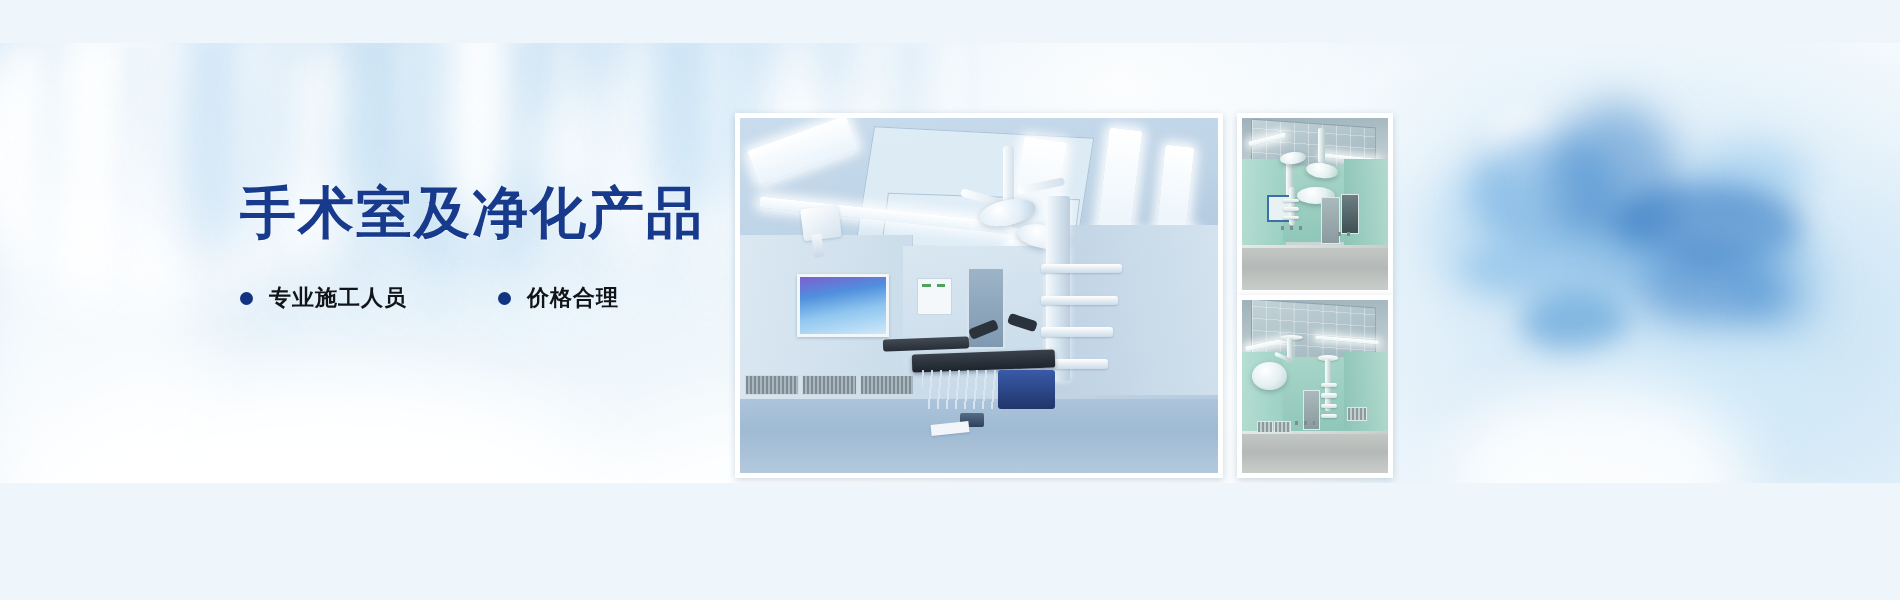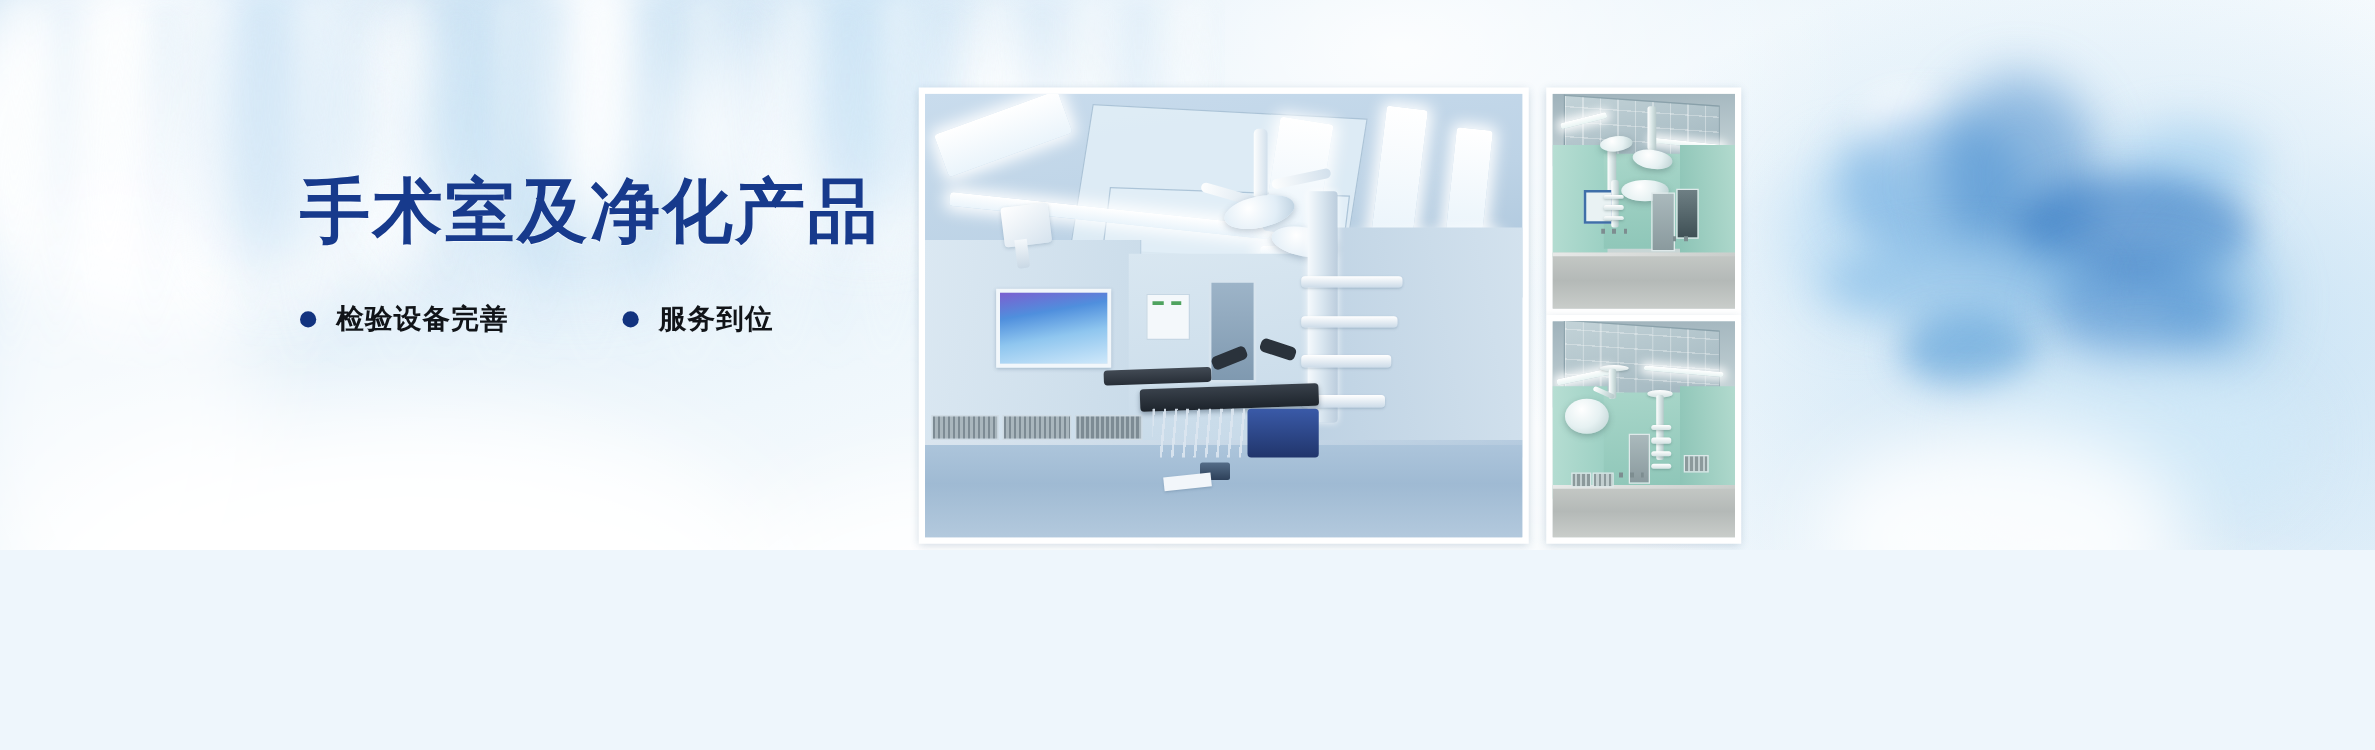--- a/index.html
+++ b/index.html
@@ -8,20 +8,21 @@
     font-family:"Liberation Sans","DejaVu Sans",sans-serif;
     background:#eef6fc;
   }
   #banner{
     position:relative;width:1900px;height:440px;overflow:hidden;
     background:
       radial-gradient(ellipse 520px 300px at 1120px 40px, rgba(255,255,255,.85) 0%, rgba(255,255,255,0) 70%),
       radial-gradient(ellipse 640px 360px at 250px 520px, rgba(255,255,255,.95) 0%, rgba(255,255,255,0) 68%),
       radial-gradient(ellipse 700px 420px at 1700px 260px, rgba(150,200,235,.55) 0%, rgba(150,200,235,0) 70%),
       linear-gradient(160deg,#cfe4f4 0%,#dcecf8 22%,#eff7fc 48%,#fbfdfe 70%,#eaf4fb 100%);
+    margin-top: 43px;
   }
 
   
   .wisp{position:absolute;border-radius:50%;filter:blur(26px);pointer-events:none;}
   .w1{left:-60px;top:-40px;width:420px;height:300px;background:rgba(255,255,255,.9);}
   .w2{left:120px;top:30px;width:320px;height:170px;background:rgba(255,255,255,.75);filter:blur(30px);}
   .w3{left:330px;top:-10px;width:260px;height:220px;background:rgba(190,220,242,.75);filter:blur(34px);}
   .w4{left:520px;top:20px;width:360px;height:180px;background:rgba(255,255,255,.8);filter:blur(30px);}
   .w5{left:20px;top:330px;width:620px;height:300px;background:rgba(255,255,255,.95);filter:blur(40px);}
   .w6{left:560px;top:380px;width:420px;height:260px;background:rgba(255,255,255,.85);filter:blur(38px);}
@@ -238,25 +239,25 @@
       <div class="blob b9"></div>
       <div class="blob b10"></div>
   </div>
 
   <div class="text-col">
     <div class="headline">手术室及净化产品</div>
 
     <div class="features">
       <div class="feat">
         <span class="dot"></span>
-        <span class="feat-label">检验设备完善</span>
+        <span class="feat-label">专业施工人员</span>
       </div>
       <div class="feat">
         <span class="dot"></span>
-        <span class="feat-label">服务到位</span>
+        <span class="feat-label">价格合理</span>
       </div>
     </div>
   </div>
 
   <div class="frame" id="photo-main">
     <div class="inner">
       <div class="or-main">
         <div class="ceiling"></div>
         <div class="ceil-panel cp1"></div>
         <div class="ceil-panel cp2"></div>

